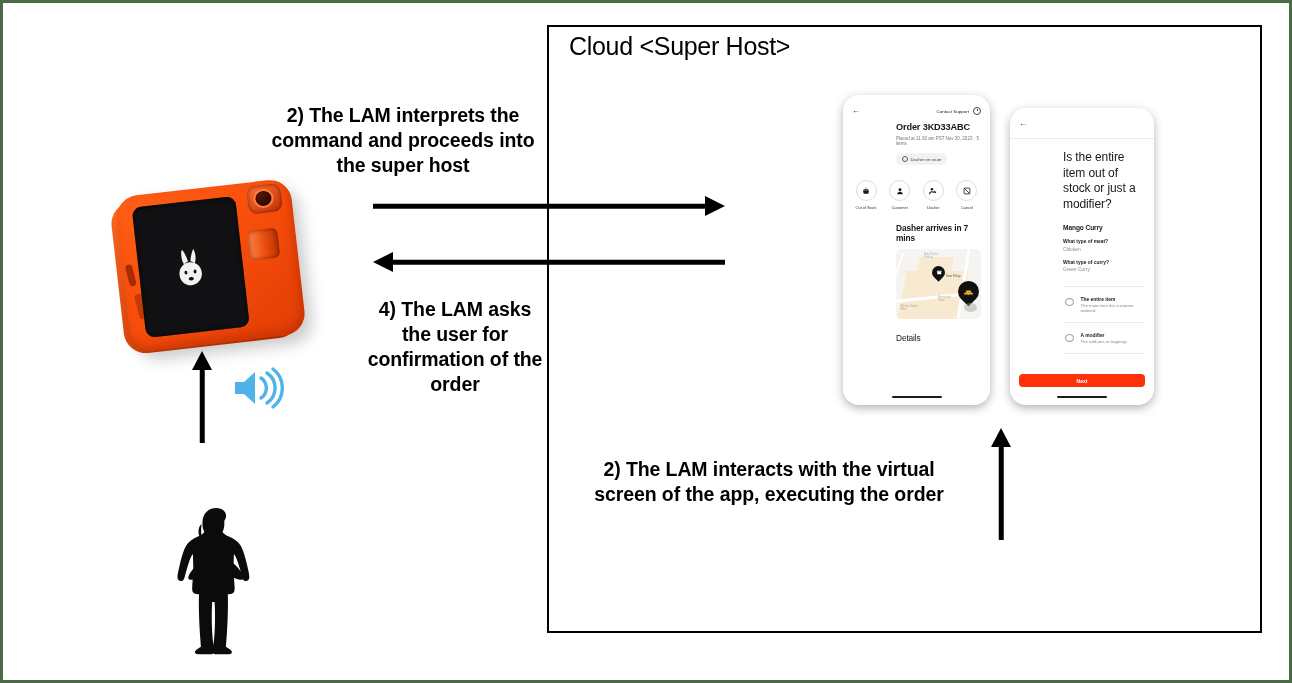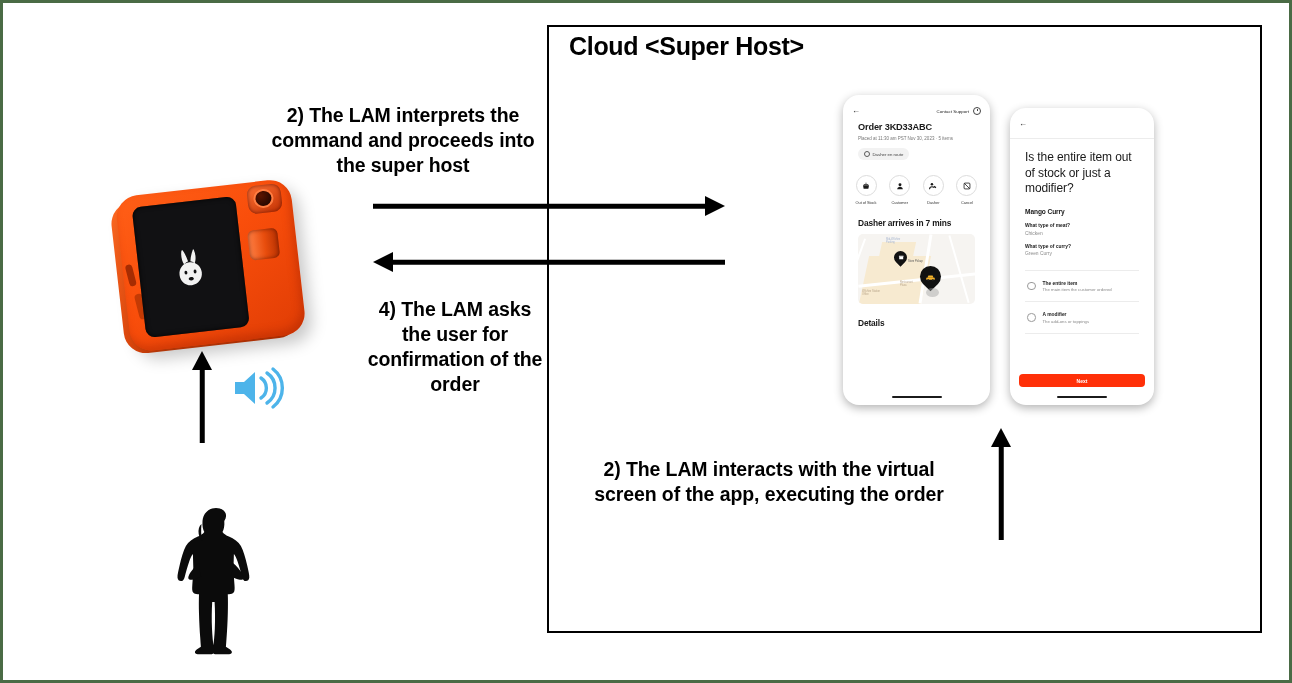--- a/index.html
+++ b/index.html
@@ -34,21 +34,21 @@
     left: 544px; top: 22px;
     width: 715px; height: 608px;
     border: 2.5px solid #000;
     background: transparent;
     box-sizing: border-box;
   }
   #cloud-title {
     position: absolute;
     left: 566px; top: 29px;
     font-size: 25px;
-    font-weight: 700;
+    font-weight: 400;
     color: #000;
     letter-spacing: -0.3px;
   }
 
   
   .h-arrow { position: absolute; }
   .h-arrow .shaft {
     position: absolute; left: 0; top: 50%;
     transform: translateY(-50%);
     height: 4.5px; background: #000;
@@ -168,21 +168,21 @@
     background: #fff;
     border-radius: 16px;
     box-shadow: 0 3px 10px rgba(0,0,0,0.30);
     overflow: hidden;
     font-family: "Liberation Sans", sans-serif;
     color: #191919;
   }
   #phone-order { left: 840px; top: 92px; width: 147px; height: 310px; }
   #phone-stock { left: 1007px; top: 105px; width: 144px; height: 297px; }
 
-  .ph-pad { padding: 0 15px; }
+  .ph-pad { padding: 0 9px; margin-left: 44px; }
   .ph-topbar {
     display: flex; align-items: center; justify-content: space-between;
     padding: 12px 9px 4px 9px;
     font-size: 4.6px; color: #191919;
   }
   .ph-back { font-size: 8px; line-height: 1; color: #191919; }
   .ph-topright { display: flex; align-items: center; gap: 4px; }
   .ph-contact { font-size: 4.4px; letter-spacing: .05px; }
   .ph-clock {
     width: 6px; height: 6px; border: .6px solid #444; border-radius: 50%;
@@ -233,21 +233,21 @@
   .ph-map .mlabel { position: absolute; font-size: 2.6px; color: #b9a68a; }
   .ph-map .mlabel.blue { color: #a8b6cf; }
   .ph-pin {
     position: absolute; width: 13px; height: 13px;
     background: #111; border-radius: 50% 50% 50% 0;
     transform: rotate(-45deg);
     display: flex; align-items: center; justify-content: center;
   }
   .ph-pin.big { width: 21px; height: 21px; }
   .ph-pin .inner { transform: rotate(45deg); display:flex; }
-  .ph-h3 { font-size: 8.4px; font-weight: 700; margin: 14px 0 0 0; letter-spacing: -.15px;}
+  .ph-h3 { font-size: 8.4px; font-weight: 400; margin: 14px 0 0 0; letter-spacing: -.15px;}
   .ph-homebar {
     position: absolute; left: 50%; bottom: 7px; transform: translateX(-50%);
     width: 50px; height: 2.4px; background: #1b1b1b; border-radius: 2px;
   }
   .ph-divider { height: .7px; background: #ececec; }
 
   
   .st-q { font-size: 12px; font-weight: 400; line-height: 1.32; letter-spacing: -.1px; }
   .st-item { font-size: 6.6px; font-weight: 700; margin-top: 11px; letter-spacing: -.1px;}
   .st-mq { font-size: 4.9px; font-weight: 700; margin-top: 8px; }

